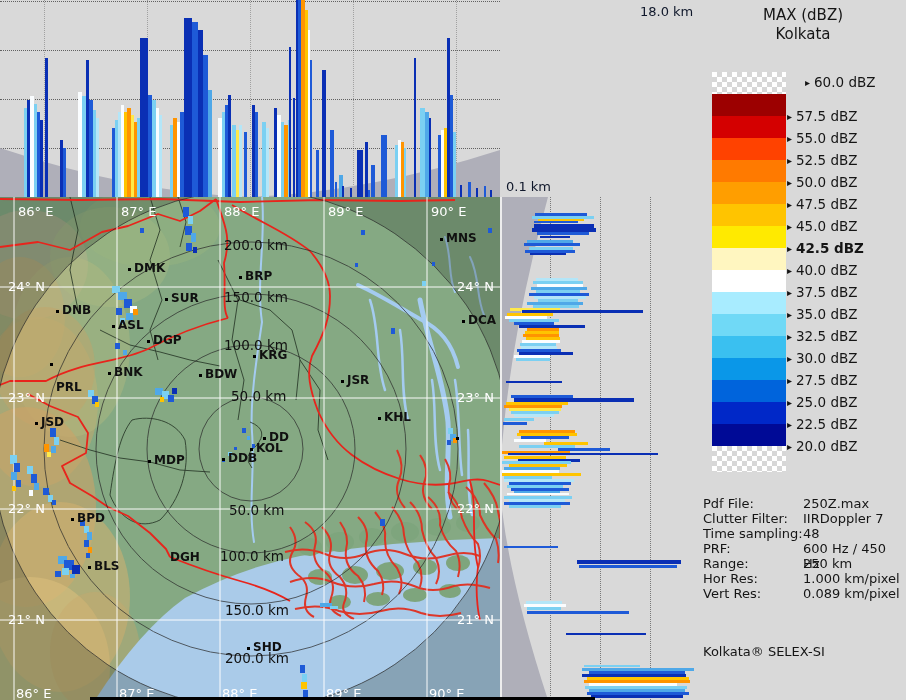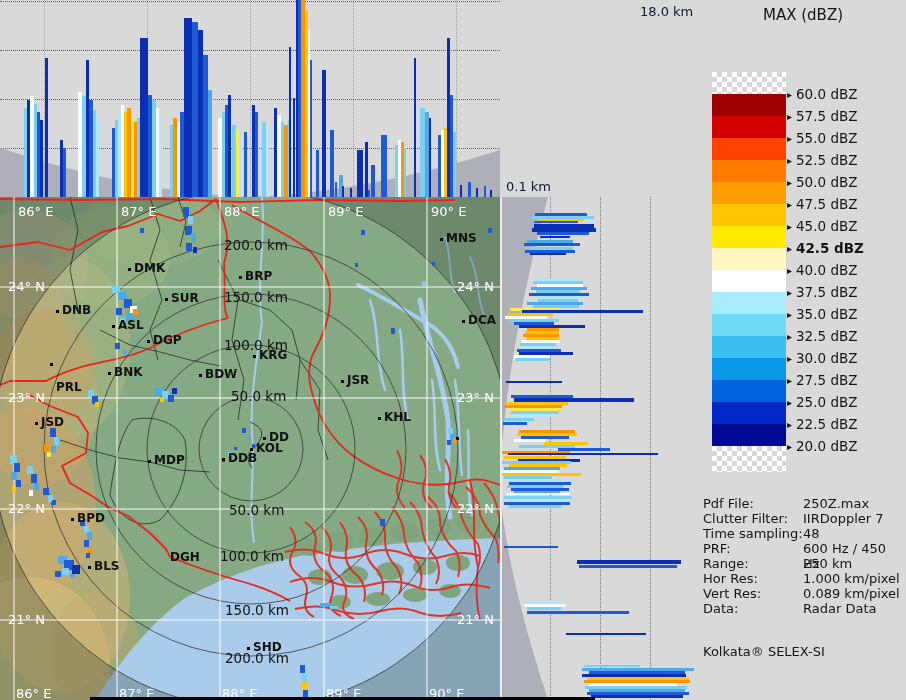--- a/index.html
+++ b/index.html
@@ -531,20 +531,21 @@
         <div class="station-dot" style="left: 250px; top: 251px;"></div>
         <div class="station" style="left: 256px; top: 244px;">KOL</div>
         <div class="station-dot" style="left: 222px; top: 261px;"></div>
         <div class="station" style="left: 228px; top: 254px;">DDB</div>
       </div>
   </div>
 
   <div class="legend">
     <div class="legend-title">
       <div>MAX (dBZ)</div>
+      <div>Kolkata</div>
     </div>
     <div class="swatches" id="color-scale">
         <div class="swatch checker" style="top: 0px; height: 22px;"></div>
         <div class="swatch" style="top: 22px; height: 22px; background: rgb(156, 0, 0);"></div>
         <div class="swatch" style="top: 44px; height: 22px; background: rgb(212, 0, 0);"></div>
         <div class="swatch" style="top: 66px; height: 22px; background: rgb(255, 66, 0);"></div>
         <div class="swatch" style="top: 88px; height: 22px; background: rgb(255, 122, 0);"></div>
         <div class="swatch" style="top: 110px; height: 22px; background: rgb(255, 158, 0);"></div>
         <div class="swatch" style="top: 132px; height: 22px; background: rgb(255, 196, 0);"></div>
         <div class="swatch" style="top: 154px; height: 22px; background: rgb(255, 234, 0);"></div>
@@ -553,21 +554,21 @@
         <div class="swatch" style="top: 220px; height: 22px; background: rgb(168, 236, 255);"></div>
         <div class="swatch" style="top: 242px; height: 22px; background: rgb(112, 217, 246);"></div>
         <div class="swatch" style="top: 264px; height: 22px; background: rgb(58, 192, 240);"></div>
         <div class="swatch" style="top: 286px; height: 22px; background: rgb(10, 151, 232);"></div>
         <div class="swatch" style="top: 308px; height: 22px; background: rgb(0, 100, 220);"></div>
         <div class="swatch" style="top: 330px; height: 22px; background: rgb(0, 40, 200);"></div>
         <div class="swatch" style="top: 352px; height: 22px; background: rgb(0, 10, 150);"></div>
         <div class="swatch checker" style="top: 374px; height: 26px;"></div>
       </div>
     <div id="scale-labels">
-        <div class="swatch-label" style="top: 86px;"><span class="arrow">▸</span>60.0 dBZ</div>
+        <div class="swatch-label" style="top: 74px; margin-left: 18px;"><span class="arrow">▸</span>60.0 dBZ</div>
         <div class="swatch-label" style="top: 108px;"><span class="arrow">▸</span>57.5 dBZ</div>
         <div class="swatch-label" style="top: 130px;"><span class="arrow">▸</span>55.0 dBZ</div>
         <div class="swatch-label" style="top: 152px;"><span class="arrow">▸</span>52.5 dBZ</div>
         <div class="swatch-label" style="top: 174px;"><span class="arrow">▸</span>50.0 dBZ</div>
         <div class="swatch-label" style="top: 196px;"><span class="arrow">▸</span>47.5 dBZ</div>
         <div class="swatch-label" style="top: 218px;"><span class="arrow">▸</span>45.0 dBZ</div>
         <div class="swatch-label" style="top: 240px; font-weight: bold;"><span class="arrow">▸</span>42.5 dBZ</div>
         <div class="swatch-label" style="top: 262px;"><span class="arrow">▸</span>40.0 dBZ</div>
         <div class="swatch-label" style="top: 284px;"><span class="arrow">▸</span>37.5 dBZ</div>
         <div class="swatch-label" style="top: 306px;"><span class="arrow">▸</span>35.0 dBZ</div>
@@ -600,22 +601,18 @@
           <span>250 km</span>
         </div>
         <div class="meta-row" style="">
           <span class="ml">Hor Res:</span>
           <span>1.000 km/pixel</span>
         </div>
         <div class="meta-row" style="">
           <span class="ml">Vert Res:</span>
           <span>0.089 km/pixel</span>
         </div>
-        <div class="meta-row" style="">
-          <span class="ml">Data:</span>
-          <span>Radar Data</span>
-        </div>
       </div>
     <div class="meta-footer">Kolkata® SELEX-SI</div>
   </div>
 
   <div class="blackstrip"></div>
 </div>
 
 </body></html>

